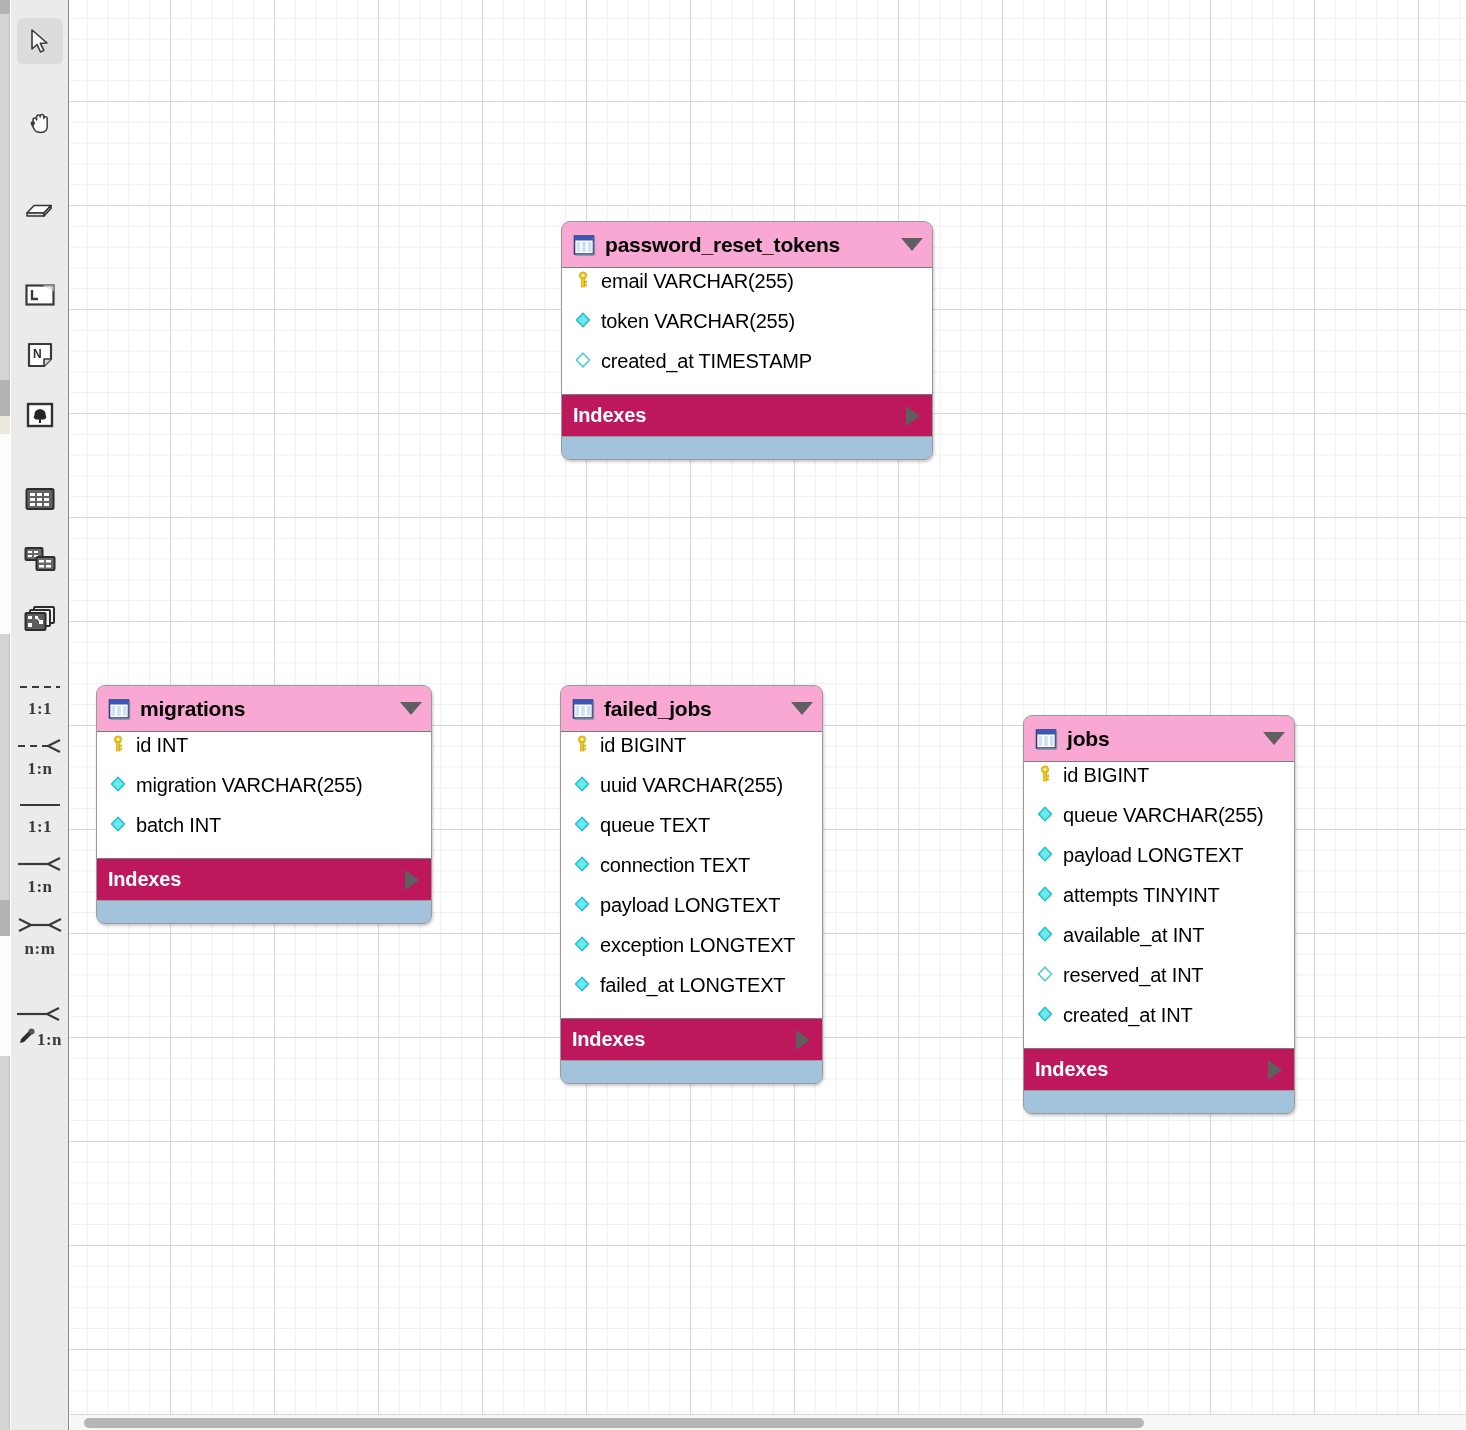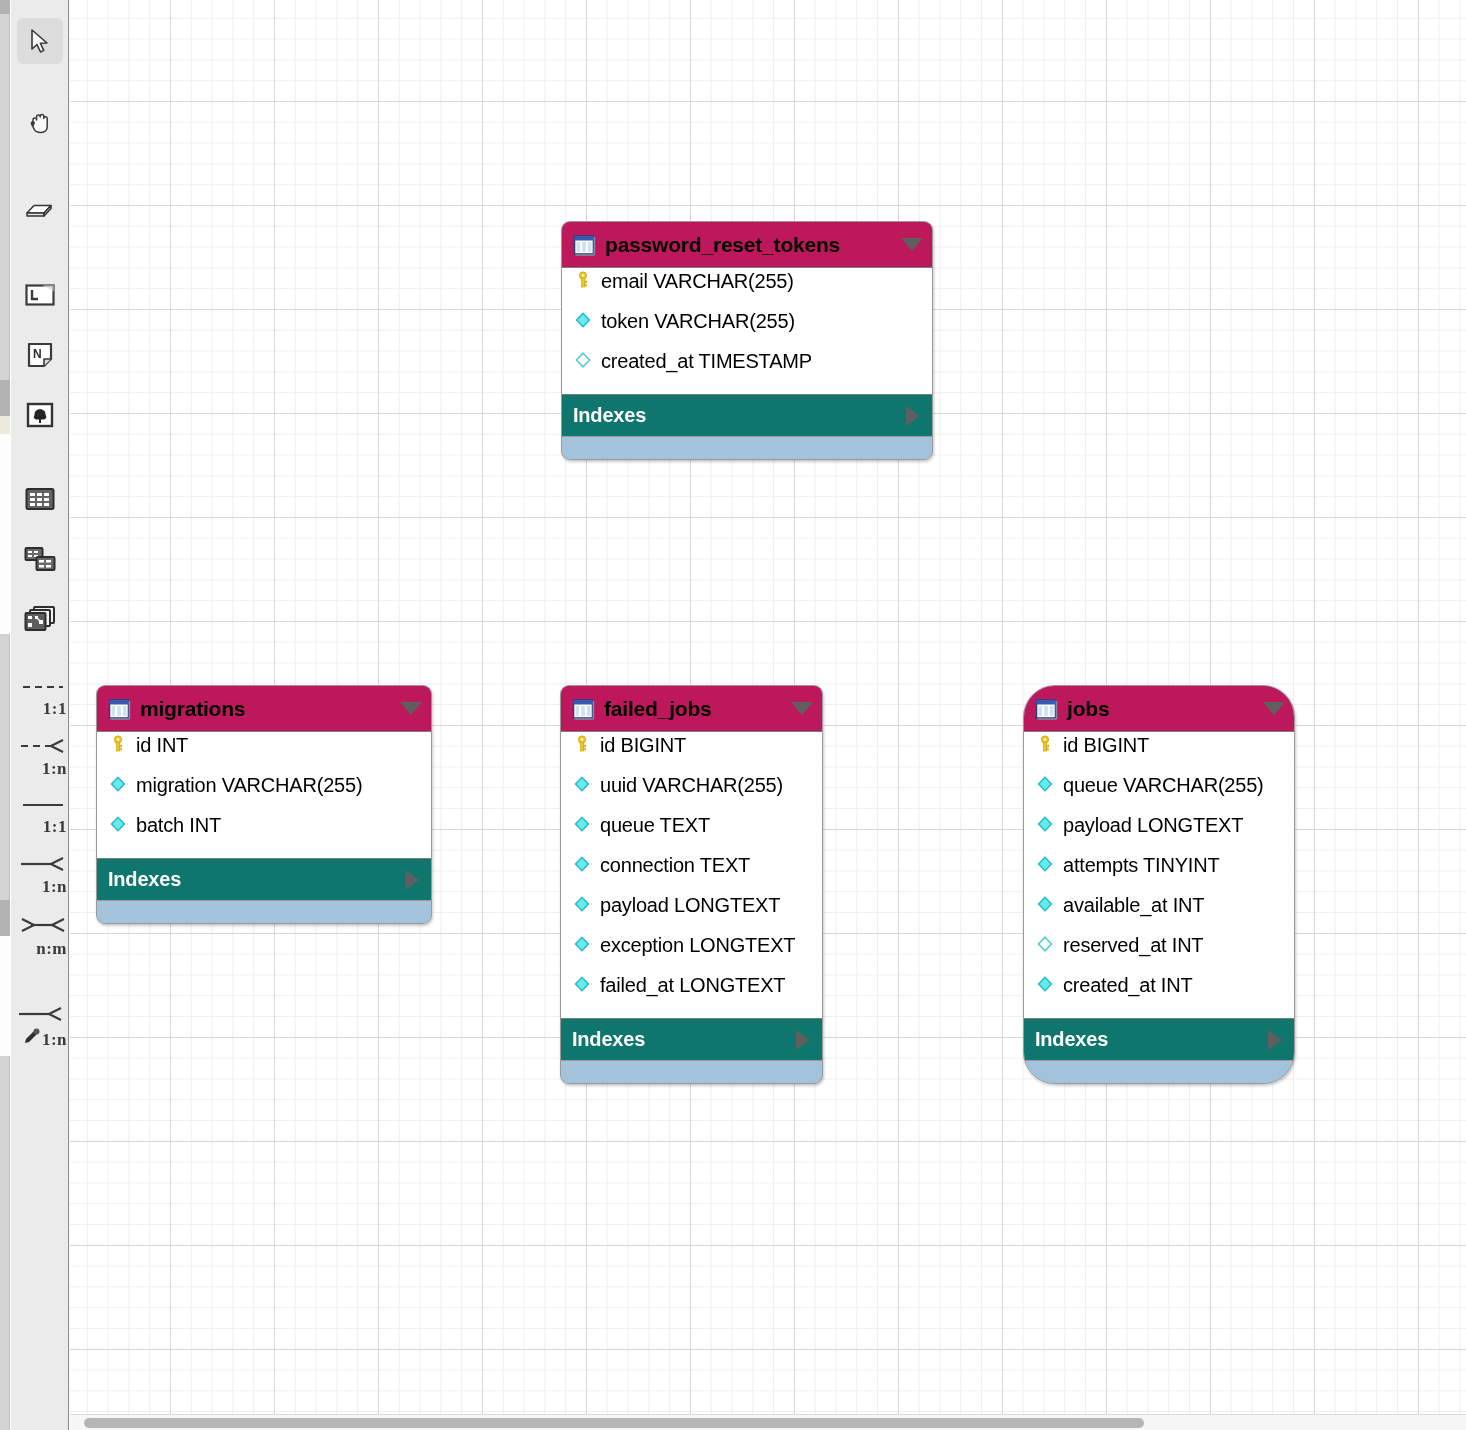--- a/index.html
+++ b/index.html
@@ -67,21 +67,21 @@
 
   .tool svg { display: block; }
 
   .rel-tool {
     position: absolute;
     left: 2px;
     width: 54px;
     height: 52px;
     display: flex;
     flex-direction: column;
-    align-items: flex-end;
+    align-items: center;
     justify-content: flex-start;
   }
   .rel-label {
     font-size: 17px;
     font-weight: bold;
     color: #3a3a3a;
     letter-spacing: 0.5px;
     line-height: 1;
     margin-top: 2px;
     font-family: "Liberation Serif", serif;
@@ -123,21 +123,21 @@
   .table-card {
     position: absolute;
     border: 1px solid #9a9a9a;
     border-radius: 9px;
     background: #a9c6de;
     box-shadow: 1px 2px 3px rgba(0,0,0,0.22);
     overflow: hidden;
   }
   .tc-header {
     height: 45px;
-    background: #be185d;
+    background: #f9a8d4;
     display: flex;
     align-items: center;
     padding: 0 9px 0 10px;
     gap: 9px;
   }
   .tc-title {
     flex: 1;
     font-size: 21px;
     font-weight: bold;
     color: #000000;
@@ -169,21 +169,21 @@
   .field-name {
     font-size: 20px;
     color: #000000;
     white-space: nowrap;
     letter-spacing: -0.2px;
   }
   .field-icon { width: 20px; height: 20px; flex: none; }
 
   .tc-indexes {
     height: 42px;
-    background: #0f766e;
+    background: #be185d;
     display: flex;
     align-items: center;
     padding: 0 12px 0 11px;
     border-bottom: 1px solid #9c9c9c;
   }
   .tc-indexes-label {
     flex: 1;
     font-size: 20px;
     font-weight: bold;
     color: #ffffff;
@@ -561,21 +561,21 @@
             </svg>
             <span class="field-name">failed_at LONGTEXT</span>
           </div>
         </div>
         <div class="tc-indexes">
           <span class="tc-indexes-label">Indexes</span>
           <span class="tc-index-caret"></span>
         </div>
         <div class="tc-footer"></div>
       </div>
-      <div class="table-card" style="left: 953px; top: 685px; width: 272px; border-radius: 32px;">
+      <div class="table-card" style="left: 953px; top: 715px; width: 272px;">
         <div class="tc-header">
           <svg viewBox="0 0 24 24" class="tbl-icon">
             <rect x="2.5" y="3" width="19" height="18" fill="#ffffff" stroke="#2b3f7a" stroke-width="1.6"></rect>
             <rect x="2.5" y="3" width="19" height="4.5" fill="#3b57b5"></rect>
             <g fill="#cfe0f2">
               <rect x="4.5" y="9" width="3.6" height="10"></rect>
               <rect x="10.2" y="9" width="3.6" height="10"></rect>
               <rect x="15.9" y="9" width="3.6" height="10"></rect>
             </g>
             <rect x="3.4" y="21.2" width="19" height="1.6" fill="#7d8aa8"></rect>

